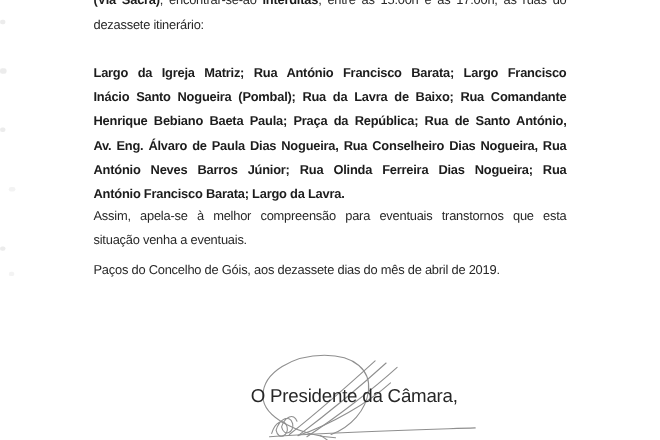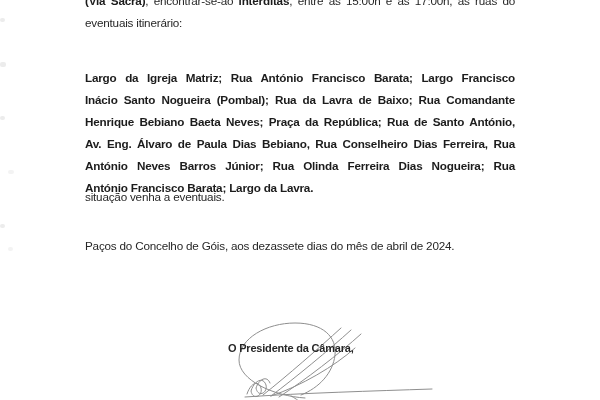--- a/index.html
+++ b/index.html
@@ -31,33 +31,32 @@
     letter-spacing:-0.2px;
     line-height:22px;
     color:var(--text);
   }
   .line{display:block;}
   .just{
     text-align:justify;
     text-align-last:justify;
   }
   .bold{font-weight:bold;color:var(--bold);}
-  .para.itinerary{font-weight:bold;color:var(--bold);margin-top:11px;}
+  .para.itinerary{font-weight:bold;color:var(--bold);}
   .intro{top:-10px;}
   .itinerary{top:56px;}
   .appeal{top:186px;}
   .dateline{top:235px;}
   .sig-title{
     position:absolute;
-    left:228px;top:340px;
-    font-size:11px;letter-spacing:-0.2px;line-height:16px;
+    left:228px;top:352px;
+    font-size:17px;letter-spacing:-0.2px;line-height:16px;
     color:var(--text);
     white-space:nowrap;
     z-index:2;
-    font-weight:bold;
   }
   .sig-svg{
     position:absolute;
     left:213px;top:310px;
     z-index:1;
   }
   .sig-svg path{
     fill:none;
     stroke-width:1;
     stroke-linecap:round;
@@ -84,38 +83,39 @@
   <div class="artifact a2"></div>
   <div class="artifact a3"></div>
   <div class="artifact a4"></div>
   <div class="artifact a5"></div>
   <div class="artifact a6"></div>
 
   <div class="textcol">
 
     <p class="para intro">
       <span class="line just"><span class="bold">(Via Sacra)</span><span>, encontrar-se-ão </span><span class="bold">interditas</span><span>, entre as 15:00h e as 17:00h, as ruas do</span></span>
-      <span class="line">eventuais itinerário:</span>
+      <span class="line">dezassete itinerário:</span>
     </p>
 
     <p class="para itinerary">
       <span class="line just">Largo da Igreja Matriz; Rua António Francisco Barata; Largo Francisco</span>
       <span class="line just">Inácio Santo Nogueira (Pombal); Rua da Lavra de Baixo; Rua Comandante</span>
-      <span class="line just">Henrique Bebiano Baeta Neves; Praça da República; Rua de Santo António,</span>
-      <span class="line just">Av. Eng. Álvaro de Paula Dias Bebiano, Rua Conselheiro Dias Ferreira, Rua</span>
+      <span class="line just">Henrique Bebiano Baeta Paula; Praça da República; Rua de Santo António,</span>
+      <span class="line just">Av. Eng. Álvaro de Paula Dias Nogueira, Rua Conselheiro Dias Nogueira, Rua</span>
       <span class="line just">António Neves Barros Júnior; Rua Olinda Ferreira Dias Nogueira; Rua</span>
       <span class="line">António Francisco Barata; Largo da Lavra.</span>
     </p>
 
     <p class="para appeal">
+      <span class="line just">Assim, apela-se à melhor compreensão para eventuais transtornos que esta</span>
       <span class="line">situação venha a eventuais.</span>
     </p>
 
     <p class="para dateline">
-      <span class="line">Paços do Concelho de Góis, aos dezassete dias do mês de abril de 2024.</span>
+      <span class="line">Paços do Concelho de Góis, aos dezassete dias do mês de abril de 2019.</span>
     </p>
 
   </div>
 
   <svg class="sig-svg" width="234" height="94" viewBox="0 0 234 94" aria-hidden="true">
     <g stroke="#8f8f8f">
 
       <path d="M 92,88
              C 60,86 26,70 26,50
              C 26,28 54,13 82,13

